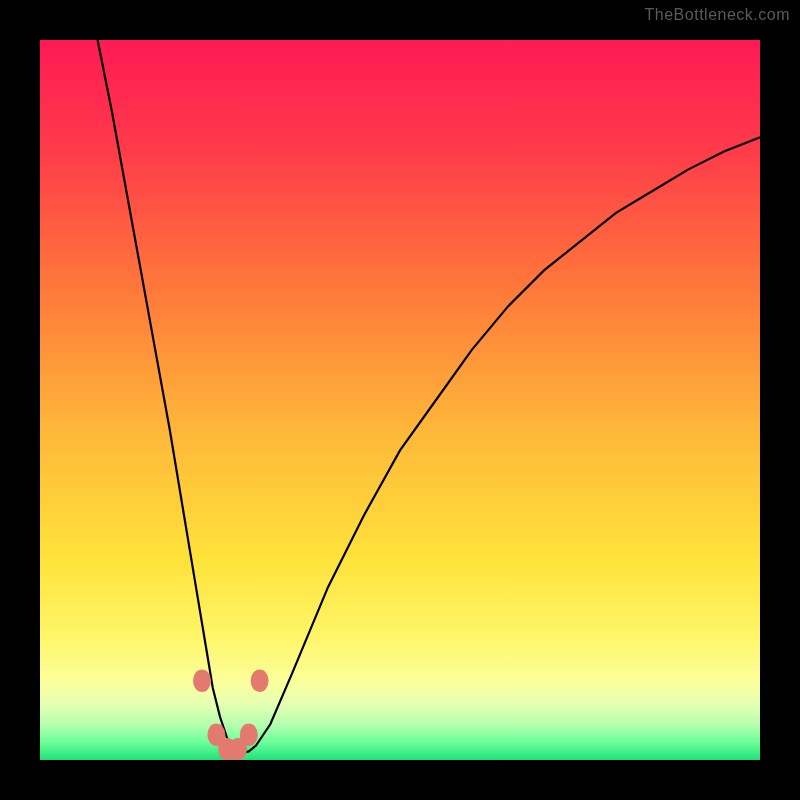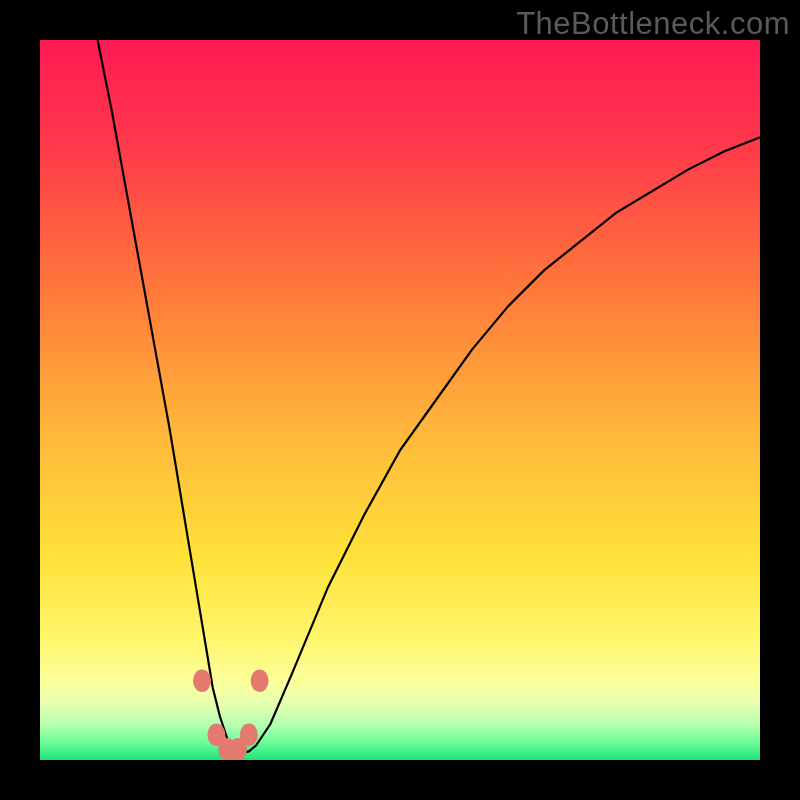--- a/index.html
+++ b/index.html
@@ -15,21 +15,21 @@
     position: relative;
     width: 800px;
     height: 800px;
     background: #000;
   }
   .watermark {
     position: absolute;
     top: 6px;
     right: 10px;
     color: #5a5a5a;
-    font-size: 31px;
+    font-size: 16px;
     letter-spacing: 0.5px;
     font-weight: 500;
     z-index: 10;
   }
   .plot {
     position: absolute;
     left: 40px;
     top: 40px;
     width: 720px;
     height: 720px;

